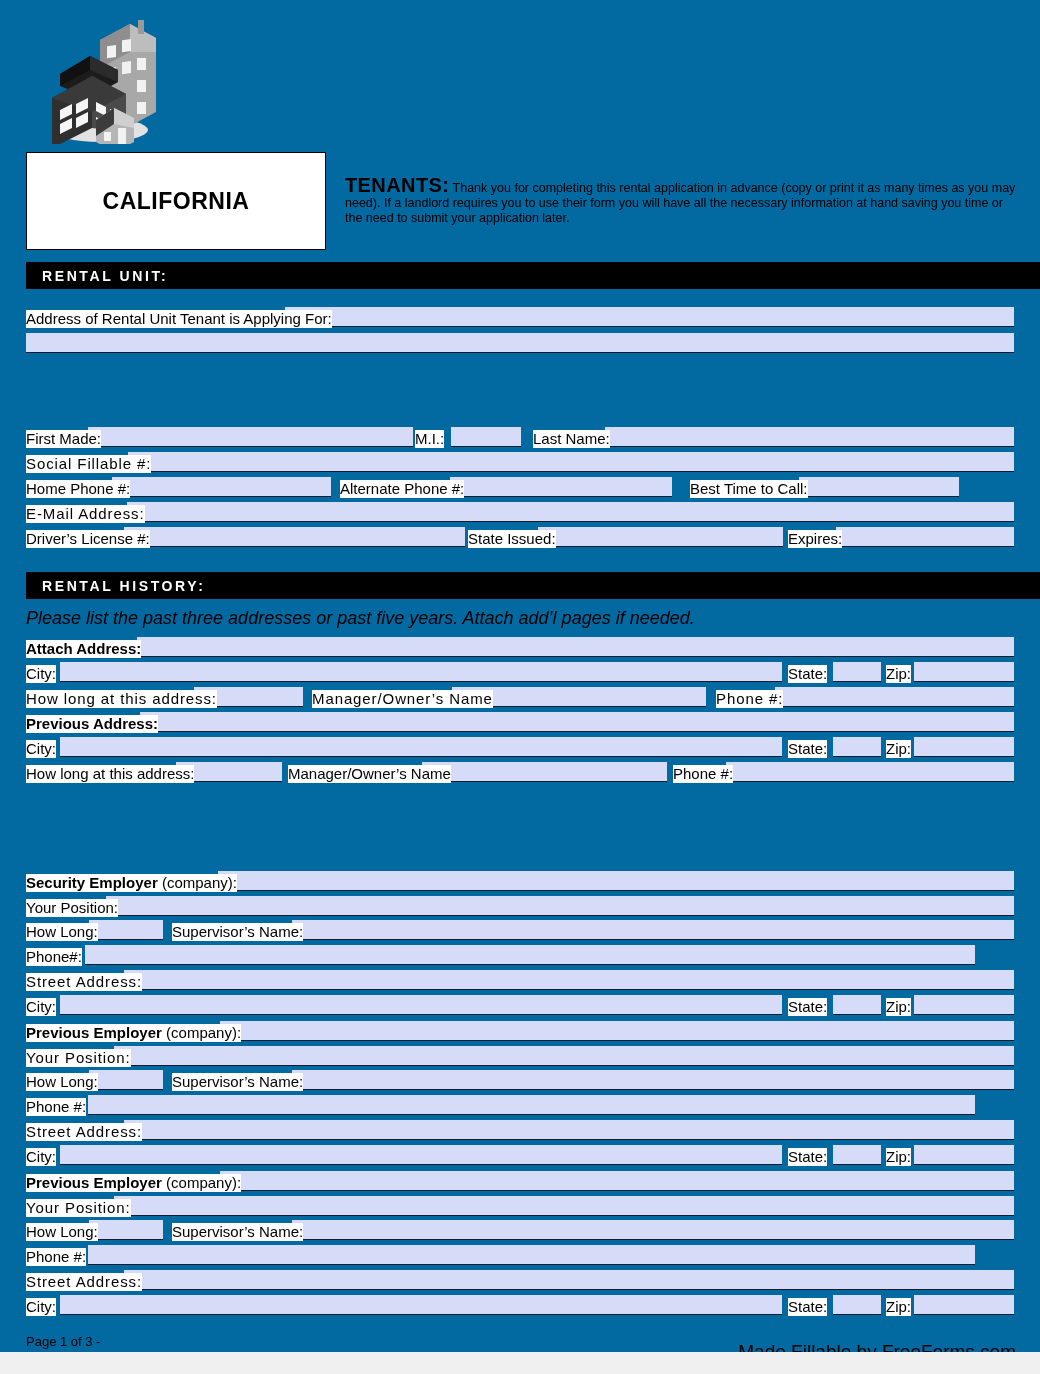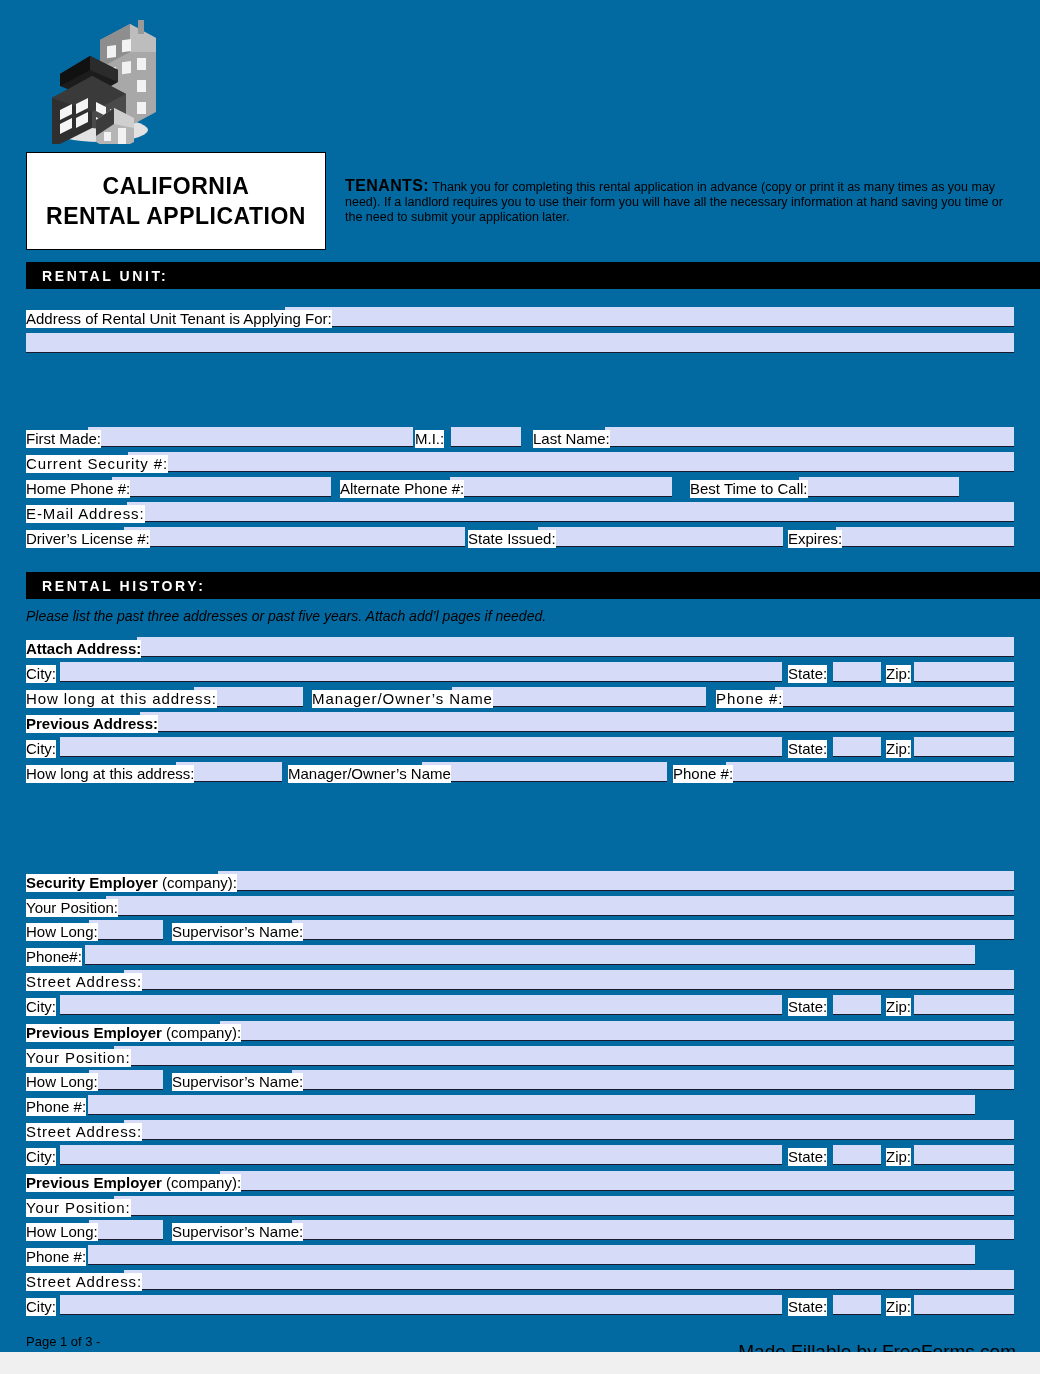--- a/index.html
+++ b/index.html
@@ -61,21 +61,21 @@
   }
   .tenants-note {
     position: absolute;
     left: 345px; top: 178px;
     width: 678px;
     font-size: 12.5px;
     line-height: 15px;
     text-align: left;
   }
   .tenants-note b {
-    font-size: 16px;
+    font-size: 20px;
     letter-spacing: 0.4px;
     text-align: center;
   }
 
   
   .bar {
     position: absolute;
     left: 26px;
     width: 1027px;
     height: 27px;
@@ -91,21 +91,21 @@
     font-weight: bold;
     font-size: 14px;
     letter-spacing: 2.6px;
     white-space: nowrap;
   }
 
   
   .note {
     position: absolute;
     left: 26px;
-    font-size: 14px;
+    font-size: 18px;
     font-style: italic;
     white-space: nowrap;
     text-align: right;
   }
 
   
   .lbl {
     position: absolute;
     font-size: 15px;
     line-height: 18px;
@@ -184,21 +184,20 @@
       <polygon points="58,108 76,96 96,106 96,130 76,140 58,130" fill="#b5b5b5"></polygon>
       <polygon points="58,108 76,96 76,112 58,124" fill="#3c3c3c"></polygon>
       <polygon points="76,96 96,106 96,116 76,112" fill="#cfcfcf"></polygon>
       <rect x="80" y="116" width="8" height="16" fill="#f2f2f2"></rect>
       <rect x="66" y="120" width="7" height="9" fill="#f2f2f2"></rect>
     </svg>
   </div>
 
   <div class="title-box">
     <div class="title-line">CALIFORNIA</div>
-    <div class="title-line">RENTAL APPLICATION</div>
   </div>
 
   <div class="tenants-note">
     <b>TENANTS:</b>
     <span>Thank you for completing this rental application in advance (copy or print it as many times as you may need). If a landlord requires you to use their form you will have all the necessary information at hand saving you time or the need to submit your application later.</span>
   </div>
 
   <div class="bar" style="top:262px">
     <span>RENTAL UNIT:</span>
   </div>
@@ -207,21 +206,21 @@
   <div class="fld" style="left:26px; top:333px; width:988px"></div>
 
 
   <div class="lbl" style="left:26px; top:430px">First Made:</div>
   <div class="fld" style="left:88px; top:427px; width:325px"></div>
   <div class="lbl" style="left:415px; top:430px">M.I.:</div>
   <div class="fld" style="left:451px; top:427px; width:70px"></div>
   <div class="lbl" style="left:533px; top:430px">Last Name:</div>
   <div class="fld" style="left:605px; top:427px; width:409px"></div>
 
-  <div class="lbl sp" style="left:26px; top:455px">Current  Security  #:</div>
+  <div class="lbl sp" style="left:26px; top:455px">Social  Fillable  #:</div>
   <div class="fld" style="left:128px; top:452px; width:886px"></div>
 
   <div class="lbl" style="left:26px; top:480px">Home Phone #:</div>
   <div class="fld" style="left:112px; top:477px; width:219px"></div>
   <div class="lbl" style="left:340px; top:480px">Alternate Phone #:</div>
   <div class="fld" style="left:450px; top:477px; width:222px"></div>
   <div class="lbl" style="left:690px; top:480px">Best Time to Call:</div>
   <div class="fld" style="left:799px; top:477px; width:160px"></div>
 
   <div class="lbl sp" style="left:26px; top:505px">E-Mail  Address:</div>

